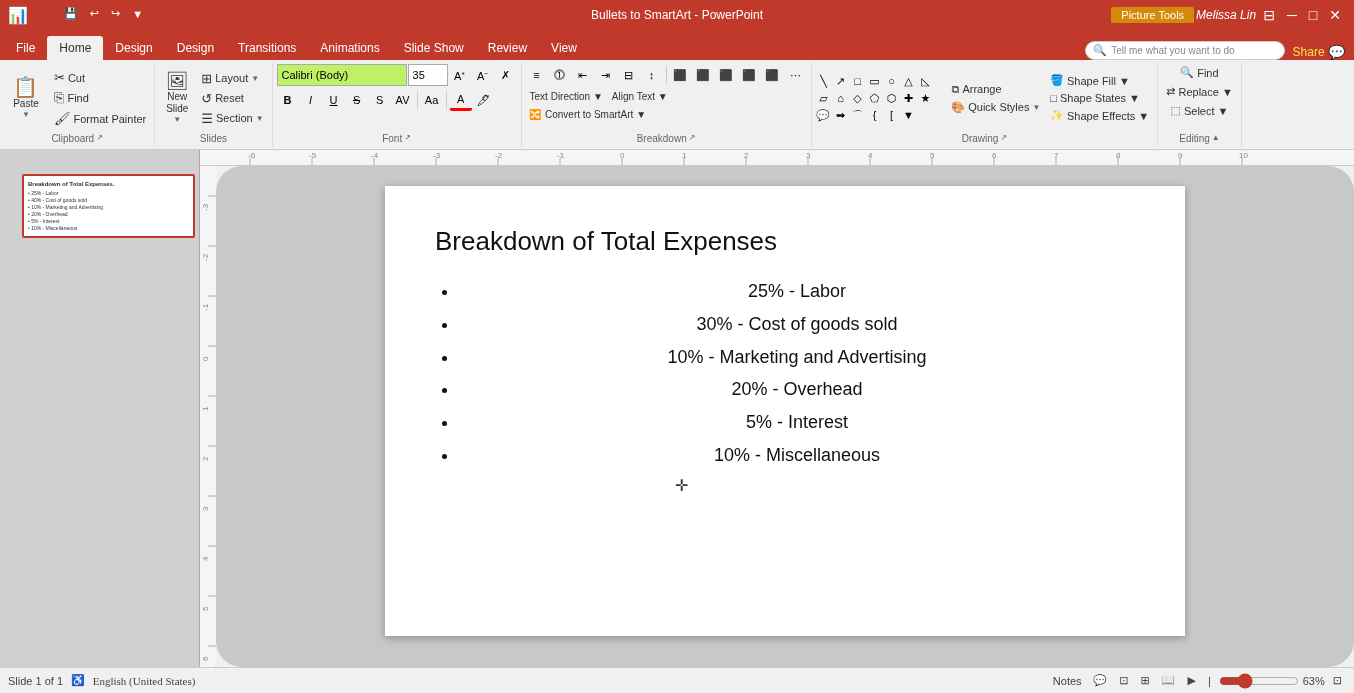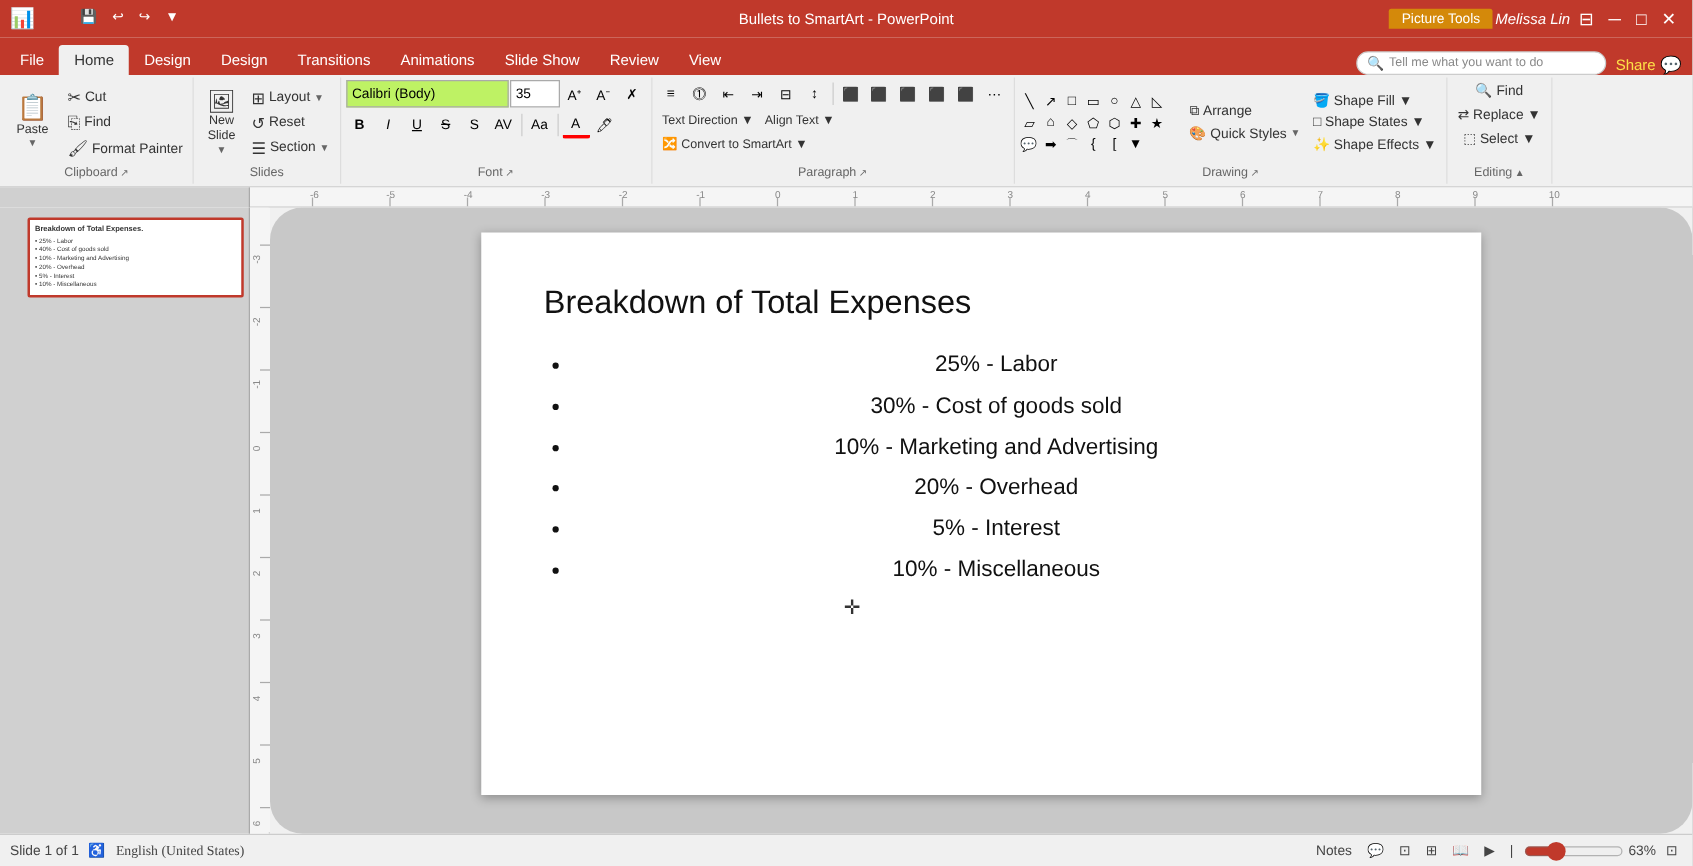--- a/index.html
+++ b/index.html
@@ -78,21 +78,20 @@
       display: flex;
       align-items: center;
       flex: 1;
       gap: 2px;
     }
     .ribbon-group-label {
       font-size: 10px;
       color: #666;
       padding: 1px 4px;
       display: flex;
-      align-items: center;
       gap: 2px;
       cursor: pointer;
       width: 100%;
       justify-content: center;
     }
     .ribbon-group-label .expand-icon { font-size: 8px; }
 
     .ribbon-btn {
       display: flex;
       flex-direction: column;
@@ -482,21 +481,21 @@
         </div>
       </div>
       <div class="para-row">
         <div class="ribbon-btn-small" style="font-size:10px;">
           <span>🔀</span>
           <span>Convert to SmartArt ▼</span>
         </div>
       </div>
     </div>
     <div class="ribbon-group-label">
-      <span>Paragraph</span>
+      <span>Breakdown</span>
       <span class="expand-icon">↗</span>
     </div>
   </div>
 
   <div class="ribbon-group" style="min-width:240px;">
     <div class="ribbon-group-content">
       <div style="display:flex;flex-direction:column;gap:2px;">
         <div class="drawing-shapes">
 
           <div class="d-shape">╲</div>

